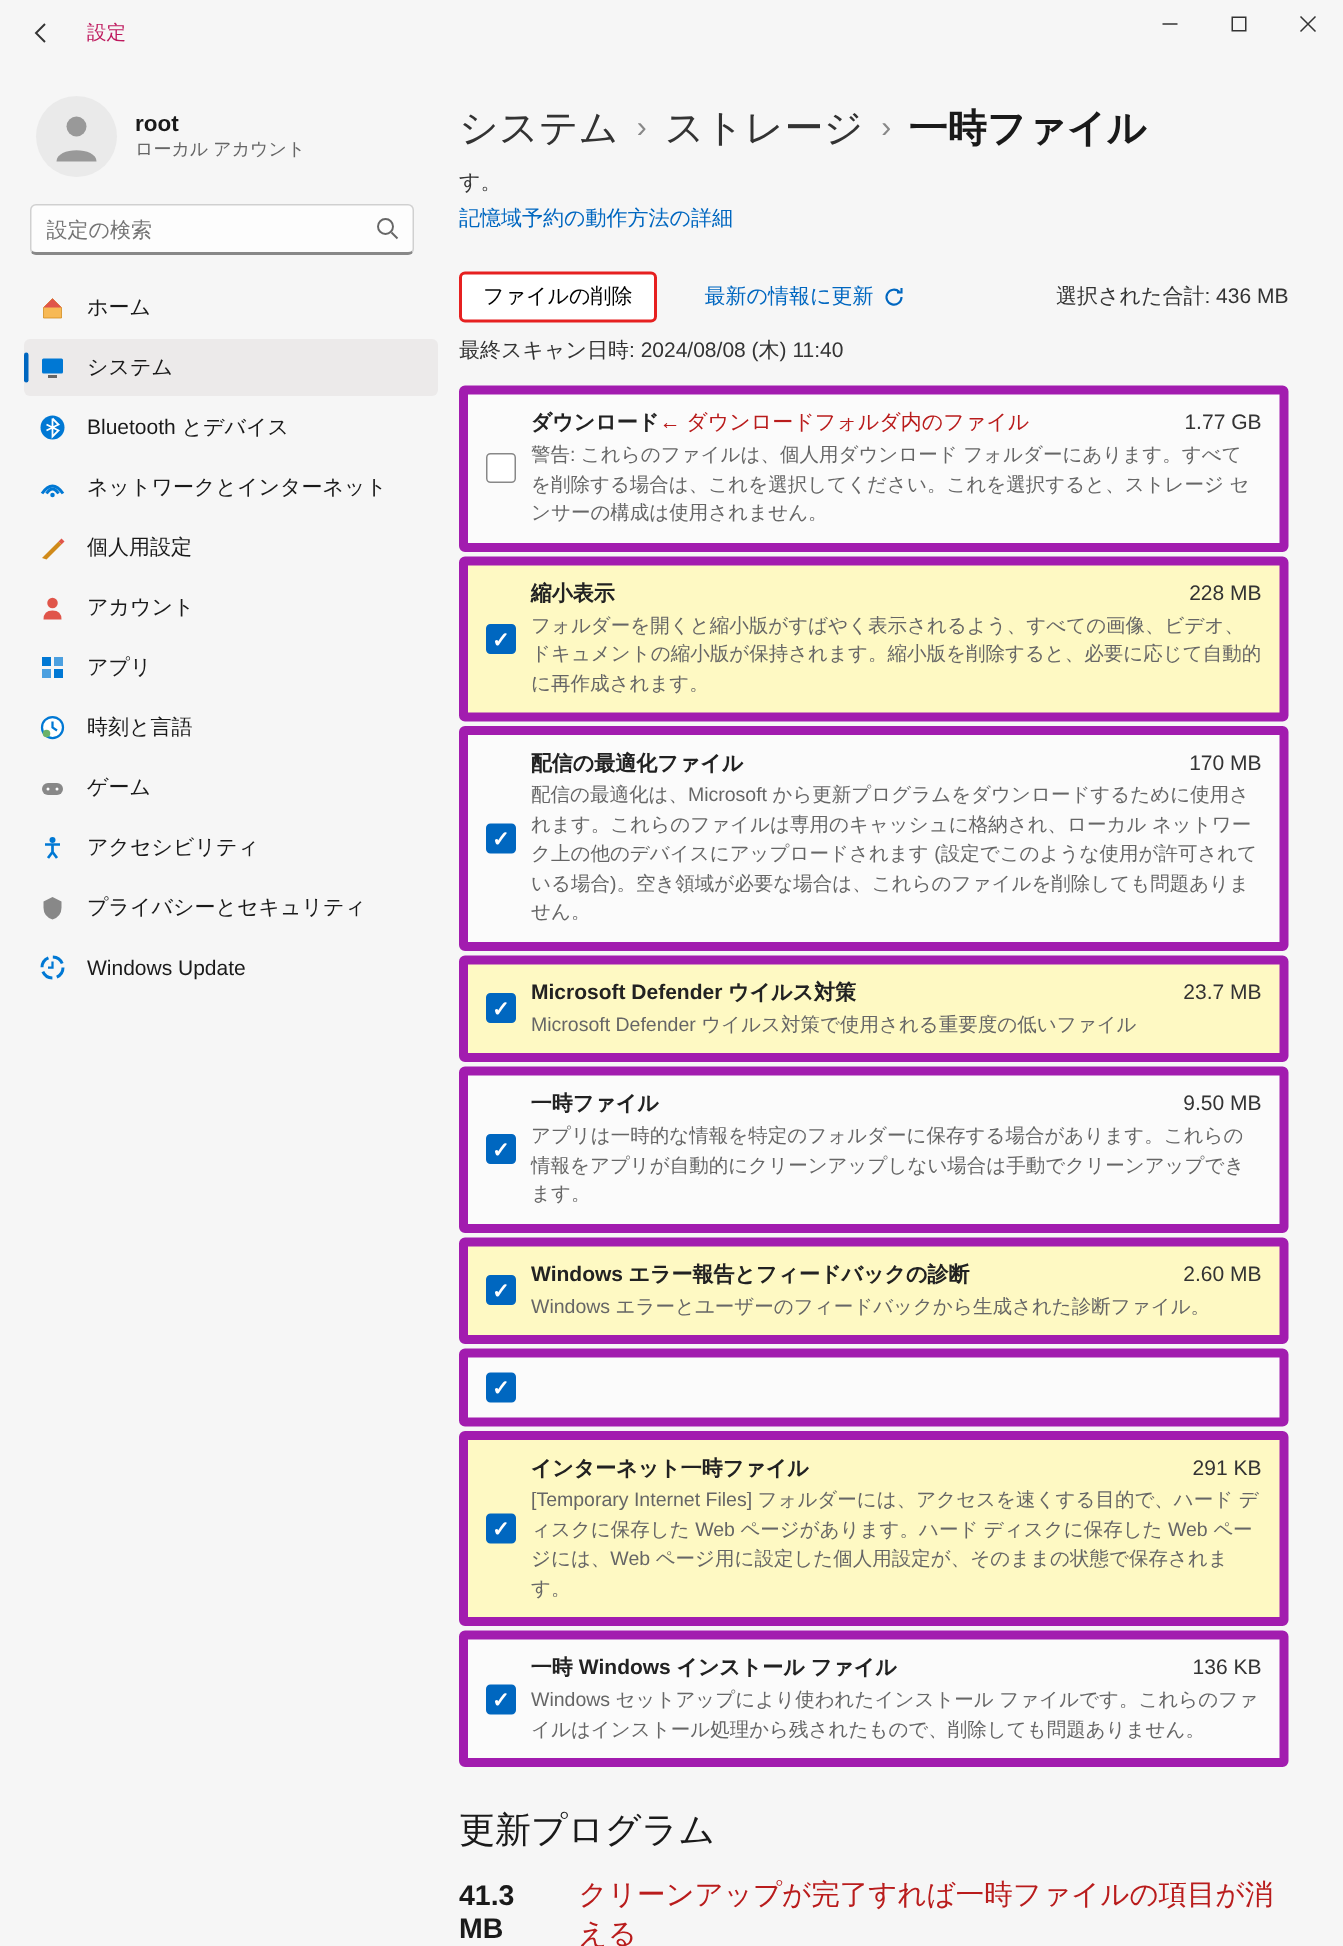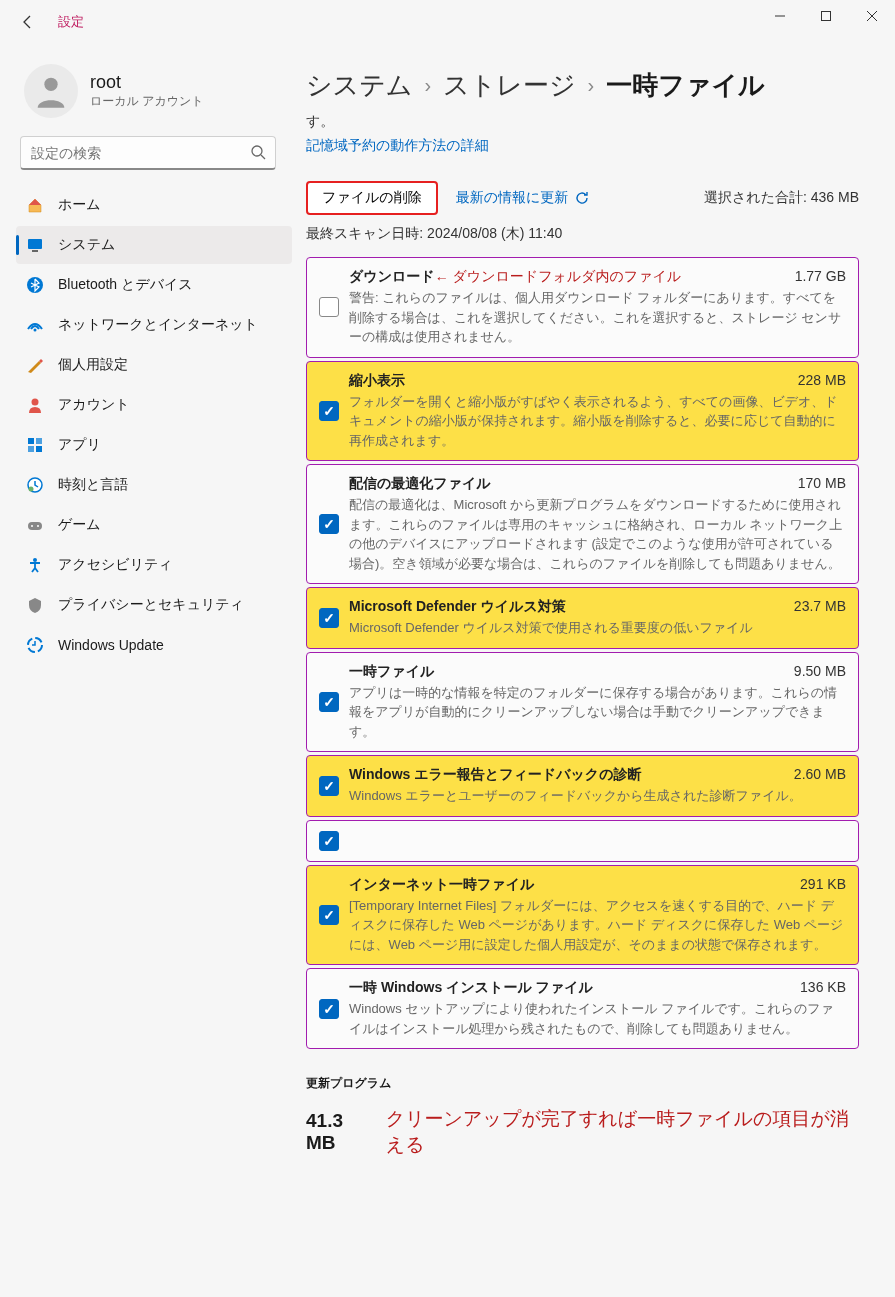--- a/index.html
+++ b/index.html
@@ -7,54 +7,54 @@
 .titlebar { display: flex; align-items: center; height: 44px; padding: 0 8px; }
 .back-btn { width: 40px; height: 40px; display: flex; align-items: center; justify-content: center; cursor: pointer; }
 .title { font-size: 13px; margin-left: 10px; color: #be185d; }
 .win-controls { position: absolute; right: 0; top: 0; display: flex; }
 .win-btn { width: 46px; height: 32px; display: flex; align-items: center; justify-content: center; cursor: pointer; }
 .layout { display: flex; height: calc(100% - 44px); }
 .sidebar { width: 300px; padding: 10px 8px 10px 16px; }
 .user-area { display: flex; align-items: center; gap: 12px; padding: 10px 8px 18px 8px; }
 .avatar { width: 54px; height: 54px; border-radius: 50%; background: #eaeaea; display: flex; align-items: center; justify-content: center; }
 .avatar svg { width: 40px; height: 40px; fill: #999; }
-.user-name { font-size: 18px; font-weight: 400; }
+.user-name { font-size: 15px; font-weight: 700; }
 .user-sub { font-size: 12px; color: #666; }
 .search-wrap { position: relative; margin: 0 16px 16px 4px; }
 .search-input { width: 100%; height: 34px; border: 1px solid #d0d0d0; border-bottom: 2px solid #888; border-radius: 4px; padding: 0 36px 0 10px; background: #fdfdfd; font-size: 14px; }
 .search-icon { position: absolute; right: 10px; top: 8px; }
 .nav-item { display: flex; align-items: center; gap: 14px; height: 38px; padding: 0 10px; border-radius: 4px; cursor: pointer; margin-bottom: 2px; }
 .nav-item.active { background: #eceaea; position: relative; }
 .nav-item.active::before { content: ''; position: absolute; left: 0; top: 9px; bottom: 9px; width: 3px; background: #0067c0; border-radius: 2px; }
 .nav-icon { width: 18px; height: 18px; display: flex; align-items: center; justify-content: center; }
 .main { flex: 1; padding: 10px 36px 10px 6px; overflow-y: auto; }
 .breadcrumb { display: flex; align-items: center; gap: 12px; margin: 14px 0 10px 0; font-size: 26px; }
 .bc-link { font-weight: 400; color: #333; }
 .bc-current { font-weight: 600; }
 .bc-sep { color: #888; font-size: 20px; }
 .sub-text { font-size: 14px; color: #333; margin-bottom: 6px; }
 .link { color: #0067c0; cursor: pointer; font-size: 14px; }
-.toolbar-row { display: flex; align-items: center; gap: 18px; margin: 26px 0 10px 0; }
+.toolbar-row { display: flex; align-items: center; gap: 32px; margin: 26px 0 10px 0; }
 .delete-btn { border: 2px solid #e62020; background: #fff; padding: 6px 14px; border-radius: 4px; font-size: 14px; cursor: pointer; }
 .refresh-btn { display: flex; align-items: center; gap: 6px; color: #0067c0; cursor: pointer; font-size: 14px; }
 .total-selected { margin-left: auto; font-size: 14px; color: #333; }
 .scan-time { font-size: 14px; color: #333; margin: 8px 0 14px 0; }
 .file-list { display: flex; flex-direction: column; gap: 3px; }
-.file-row { display: flex; gap: 10px; padding: 10px 12px; border-radius: 4px; background: #fbfbfb; border: 1px solid #a21caf; }
-.file-row.shaded { background: #fde047; }
+.file-row { display: flex; gap: 10px; padding: 10px 12px; border-radius: 4px; background: #fbfbfb; border: 6px solid #a21caf; }
+.file-row.shaded { background: #fef9c3; }
 .checkbox { width: 20px; height: 20px; flex-shrink: 0; border: 1px solid #888; border-radius: 3px; display: flex; align-items: center; justify-content: center; cursor: pointer; background: #fff; align-self: center; }
 .checkbox.checked { background: #0067c0; border-color: #0067c0; }
 .checkbox.checked::after { content: '✓'; color: #fff; font-size: 14px; font-weight: bold; }
 .file-content { flex: 1; }
 .file-header { display: flex; justify-content: space-between; align-items: baseline; margin-bottom: 2px; }
 .file-title { font-weight: 600; font-size: 14px; color: #222; }
 .file-size { font-size: 14px; color: #333; white-space: nowrap; }
 .file-desc { font-size: 13px; color: #666; line-height: 1.5; }
 .annotation-red { color: #b91c1c; font-weight: 500; }
-.section-header { font-size: 12px; font-weight: 700; margin: 26px 0 14px 0; }
+.section-header { font-size: 24px; font-weight: 400; margin: 26px 0 14px 0; }
 .update-size { font-size: 19px; font-weight: 600; display: flex; align-items: center; gap: 12px; margin-bottom: 12px; }
 </style>
 </head>
 <body>
 
 <div class="titlebar">
   <div class="back-btn">
     <svg width="16" height="16" viewBox="0 0 16 16">
         <path d="M10 2 L4 8 L10 14" stroke="#333" stroke-width="1.3" fill="none"></path>
       </svg>

